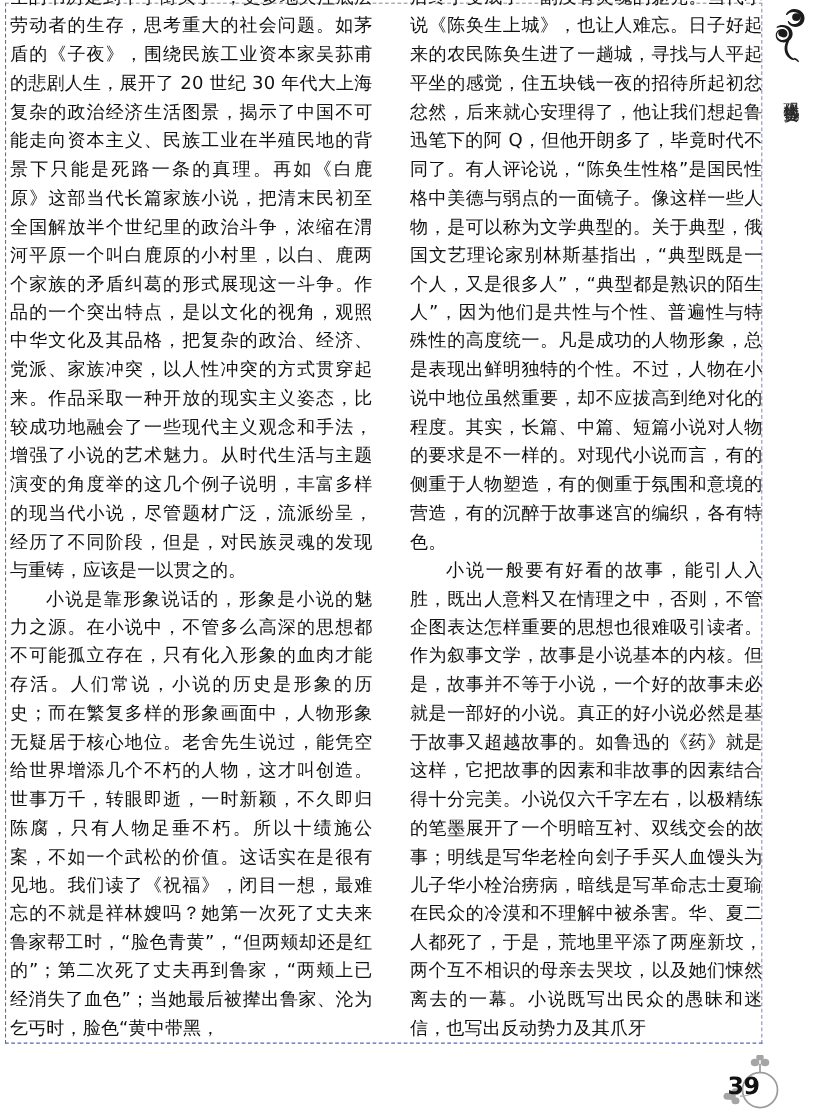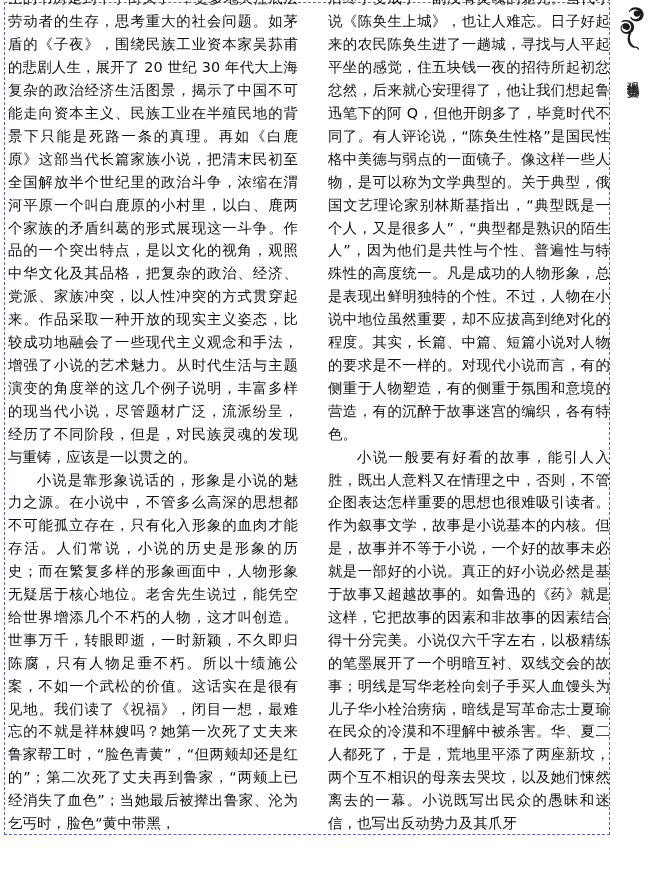--- a/index.html
+++ b/index.html
@@ -158,14 +158,35 @@
         <path d="M12.4 16.0c4.3 0 7.7 3.1 7.7 7.0 0 3.9-3.1 6.9-7.1 6.9-3.6 0-6.4-2.4-6.4-5.6 0-2.9 2.3-5.1 5.2-5.1 2.4 0 4.2 1.6 4.2 3.7 0 1.7-1.3 3.0-3.0 3.0-1.3 0-2.3-.9-2.3-2.0 0-.9.7-1.6 1.6-1.6.35 0 .6.12.8.3.42.4 1.02-.1.76-.6-.5-.95-1.5-1.55-2.75-1.55-1.95 0-3.5 1.5-3.5 3.45 0 2.25 1.95 4.0 4.45 4.0 2.85 0 5.05-2.15 5.05-4.95 0-3.0-2.6-5.4-5.9-5.4-1.2 0-2.3.25-3.25.7-.55.26-1.0-.5-.5-.85 1.2-.85 2.7-1.35 4.35-1.35z"></path>
         <ellipse cx="11.6" cy="22.4" rx="3.0" ry="2.9"></ellipse>
         <path d="M16.3 28.2c.6-.2 1.1.35.85.9-1.15 2.5-1.5 4.9-1.1 7.0.55 2.9 2.4 5.2 5.15 6.9.55.35.2 1.2-.42 1.05-3.6-.85-6.1-3.4-6.9-6.9-.6-2.65-.1-5.6 1.3-8.3.22-.4.6-.6 1.12-.65z"></path>
         <path d="M21.9 42.3c1.5.55 2.6 1.45 3.2 2.6.3.6-.5 1.1-.92.6-.7-.8-1.6-1.45-2.75-1.95-.6-.26-.35-1.15.28-1.25.06-.01.13-.01.19 0z"></path>
       </g>
     </svg>
 
     <div id="running-head">现当代小说鉴赏</div>
   </div>
 
+  <div id="page-footer">
+    <svg id="footer-ornament" viewBox="0 0 74 46">
+      <g fill="none" stroke="#9d9d9d" stroke-width="1.4">
+        <circle cx="36" cy="28" r="14"></circle>
+        <path d="M36 14 L36 7"></path>
+      </g>
+      <g fill="#a5a5a5">
+        <ellipse cx="32.0" cy="6.0" rx="3.4" ry="3.0"></ellipse>
+        <ellipse cx="40.0" cy="6.0" rx="3.4" ry="3.0"></ellipse>
+        <ellipse cx="36.0" cy="1.8" rx="3.0" ry="2.6"></ellipse>
+        <ellipse cx="10.0" cy="33.0" rx="3.2" ry="2.8"></ellipse>
+        <ellipse cx="16.4" cy="29.4" rx="3.2" ry="2.8"></ellipse>
+        <ellipse cx="16.4" cy="36.6" rx="3.2" ry="2.8"></ellipse>
+        <ellipse cx="13.2" cy="33.0" rx="3.4" ry="3.0"></ellipse>
+      </g>
+      <g fill="none" stroke="#b0b0b0" stroke-width="1.2">
+        <path d="M20 33 C26 33, 30 31, 33 29"></path>
+      </g>
+    </svg>
+    <div id="page-number">39</div>
+  </div>
 
 </div>
 
 </body></html>

